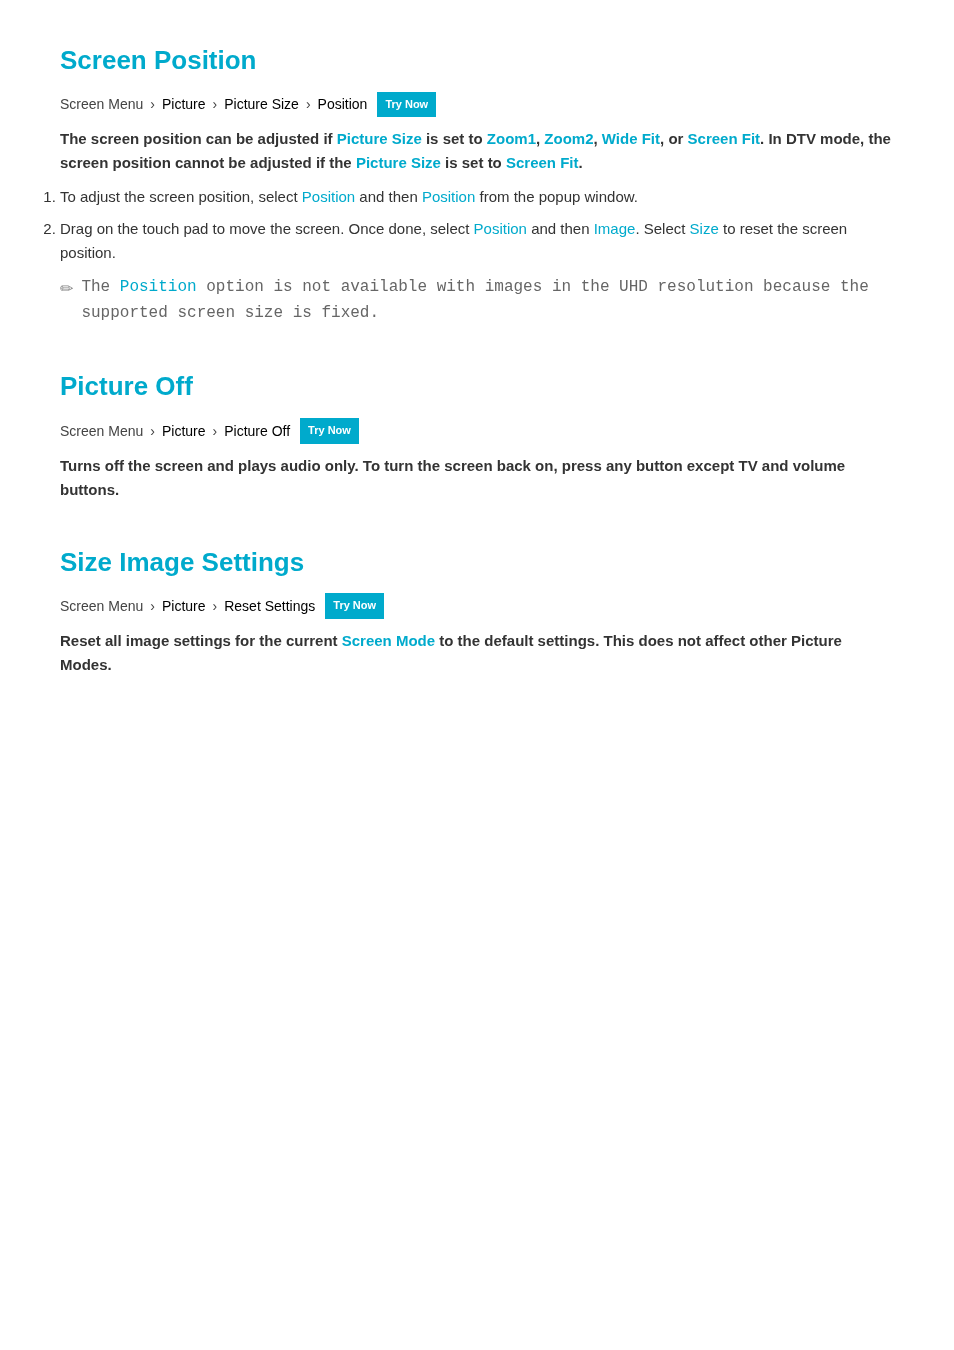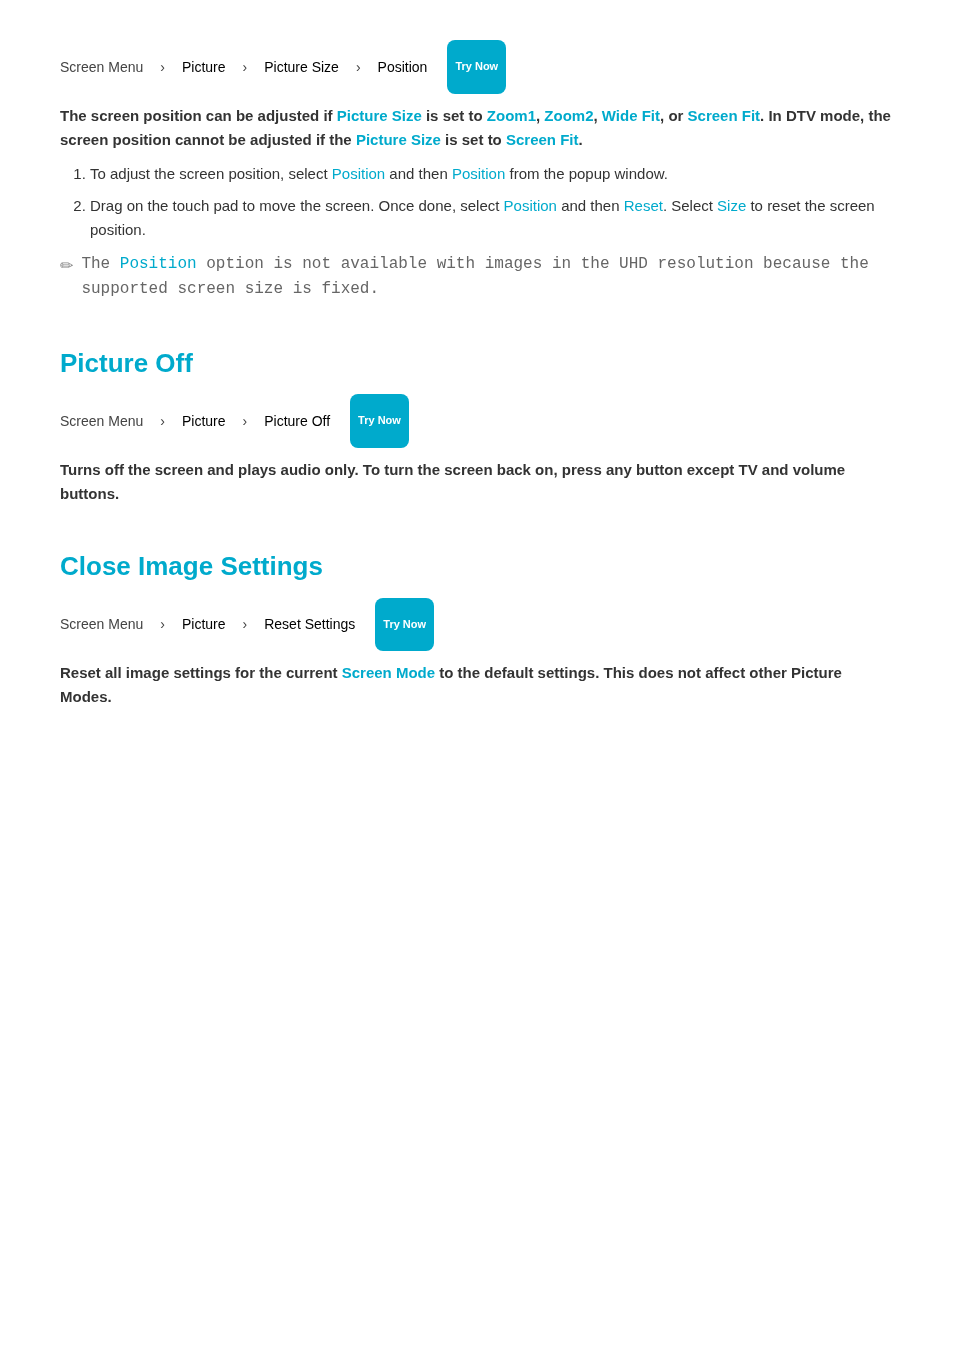--- a/index.html
+++ b/index.html
@@ -20,39 +20,39 @@
       color: #00aacc;
       margin-bottom: 10px;
     }
     .breadcrumb {
       font-size: 14px;
       color: #444;
       margin-bottom: 10px;
       display: flex;
       align-items: center;
       flex-wrap: wrap;
-      gap: 14px;
+      gap: 4px;
     }
     .breadcrumb-link { color: #000000; text-decoration: none; }
     .breadcrumb-sep { color: #444; margin: 0 3px; }
     .try-now-badge {
       display: inline-flex;
       align-items: center;
       background: #00aacc;
       color: #fff;
       font-size: 11px;
       font-weight: 600;
-      padding: 18px 8px;
-      border-radius: 8px;
+      padding: 4px 8px;
+      border-radius: 0;
       margin-left: 6px;
       vertical-align: middle;
     }
     .body-text { color: #333; margin-bottom: 10px; font-size: 15px; font-weight: bold; }
     .highlight { color: #00aacc; }
-    ol { margin-left: 30px; margin-bottom: 10px; }
+    ol { margin-bottom: 10px; }
     ol li { margin-bottom: 8px; font-size: 15px; color: #333; }
     .note-block {
       display: flex;
       align-items: flex-start;
       gap: 8px;
       margin-top: 8px;
       margin-bottom: 8px;
     }
     .note-icon {
       color: #888;
@@ -63,20 +63,21 @@
     .note-text {
       font-size: 16px;
       color: #666;
       font-family: Liberation Mono, monospace;
     }
   </style>
 </head>
 <body>
 
 <div class="section">
+  <h2 class="section-title">Screen Position</h2>
 
   <div class="breadcrumb">
     <span>Screen Menu</span>
     <span class="breadcrumb-sep">›</span>
     <span class="breadcrumb-link">Picture</span>
     <span class="breadcrumb-sep">›</span>
     <span class="breadcrumb-link">Picture Size</span>
     <span class="breadcrumb-sep">›</span>
     <span class="breadcrumb-link">Position</span>
     <span class="try-now-badge">Try Now</span>
@@ -84,21 +85,21 @@
 
   <p class="body-text">
     The screen position can be adjusted if <span class="highlight">Picture Size</span> is set to <span class="highlight">Zoom1</span>, <span class="highlight">Zoom2</span>, <span class="highlight">Wide Fit</span>, or <span class="highlight">Screen Fit</span>. In DTV mode, the screen position cannot be adjusted if the <span class="highlight">Picture Size</span> is set to <span class="highlight">Screen Fit</span>.
   </p>
 
   <ol>
     <li>
       To adjust the screen position, select <span class="highlight">Position</span> and then <span class="highlight">Position</span> from the popup window.
     </li>
     <li>
-      Drag on the touch pad to move the screen. Once done, select <span class="highlight">Position</span> and then <span class="highlight">Reset</span>. Select <span class="highlight">Size</span> to reset the screen position.
+      Drag on the touch pad to move the screen. Once done, select <span class="highlight">Position</span> and then <span class="highlight">Image</span>. Select <span class="highlight">Size</span> to reset the screen position.
     </li>
   </ol>
 
   <div class="note-block">
     <span class="note-icon">✏</span>
     <span class="note-text">
       The <span class="highlight">Position</span> option is not available with images in the UHD resolution because the supported screen size is fixed.
     </span>
   </div>
 </div>
@@ -114,21 +115,21 @@
     <span class="breadcrumb-link">Picture Off</span>
     <span class="try-now-badge">Try Now</span>
   </div>
 
   <p class="body-text">
     Turns off the screen and plays audio only. To turn the screen back on, press any button except TV and volume buttons.
   </p>
 </div>
 
 <div class="section">
-  <h2 class="section-title">Close Image Settings</h2>
+  <h2 class="section-title">Size Image Settings</h2>
 
   <div class="breadcrumb">
     <span>Screen Menu</span>
     <span class="breadcrumb-sep">›</span>
     <span class="breadcrumb-link">Picture</span>
     <span class="breadcrumb-sep">›</span>
     <span class="breadcrumb-link">Reset Settings</span>
     <span class="try-now-badge">Try Now</span>
   </div>
 

